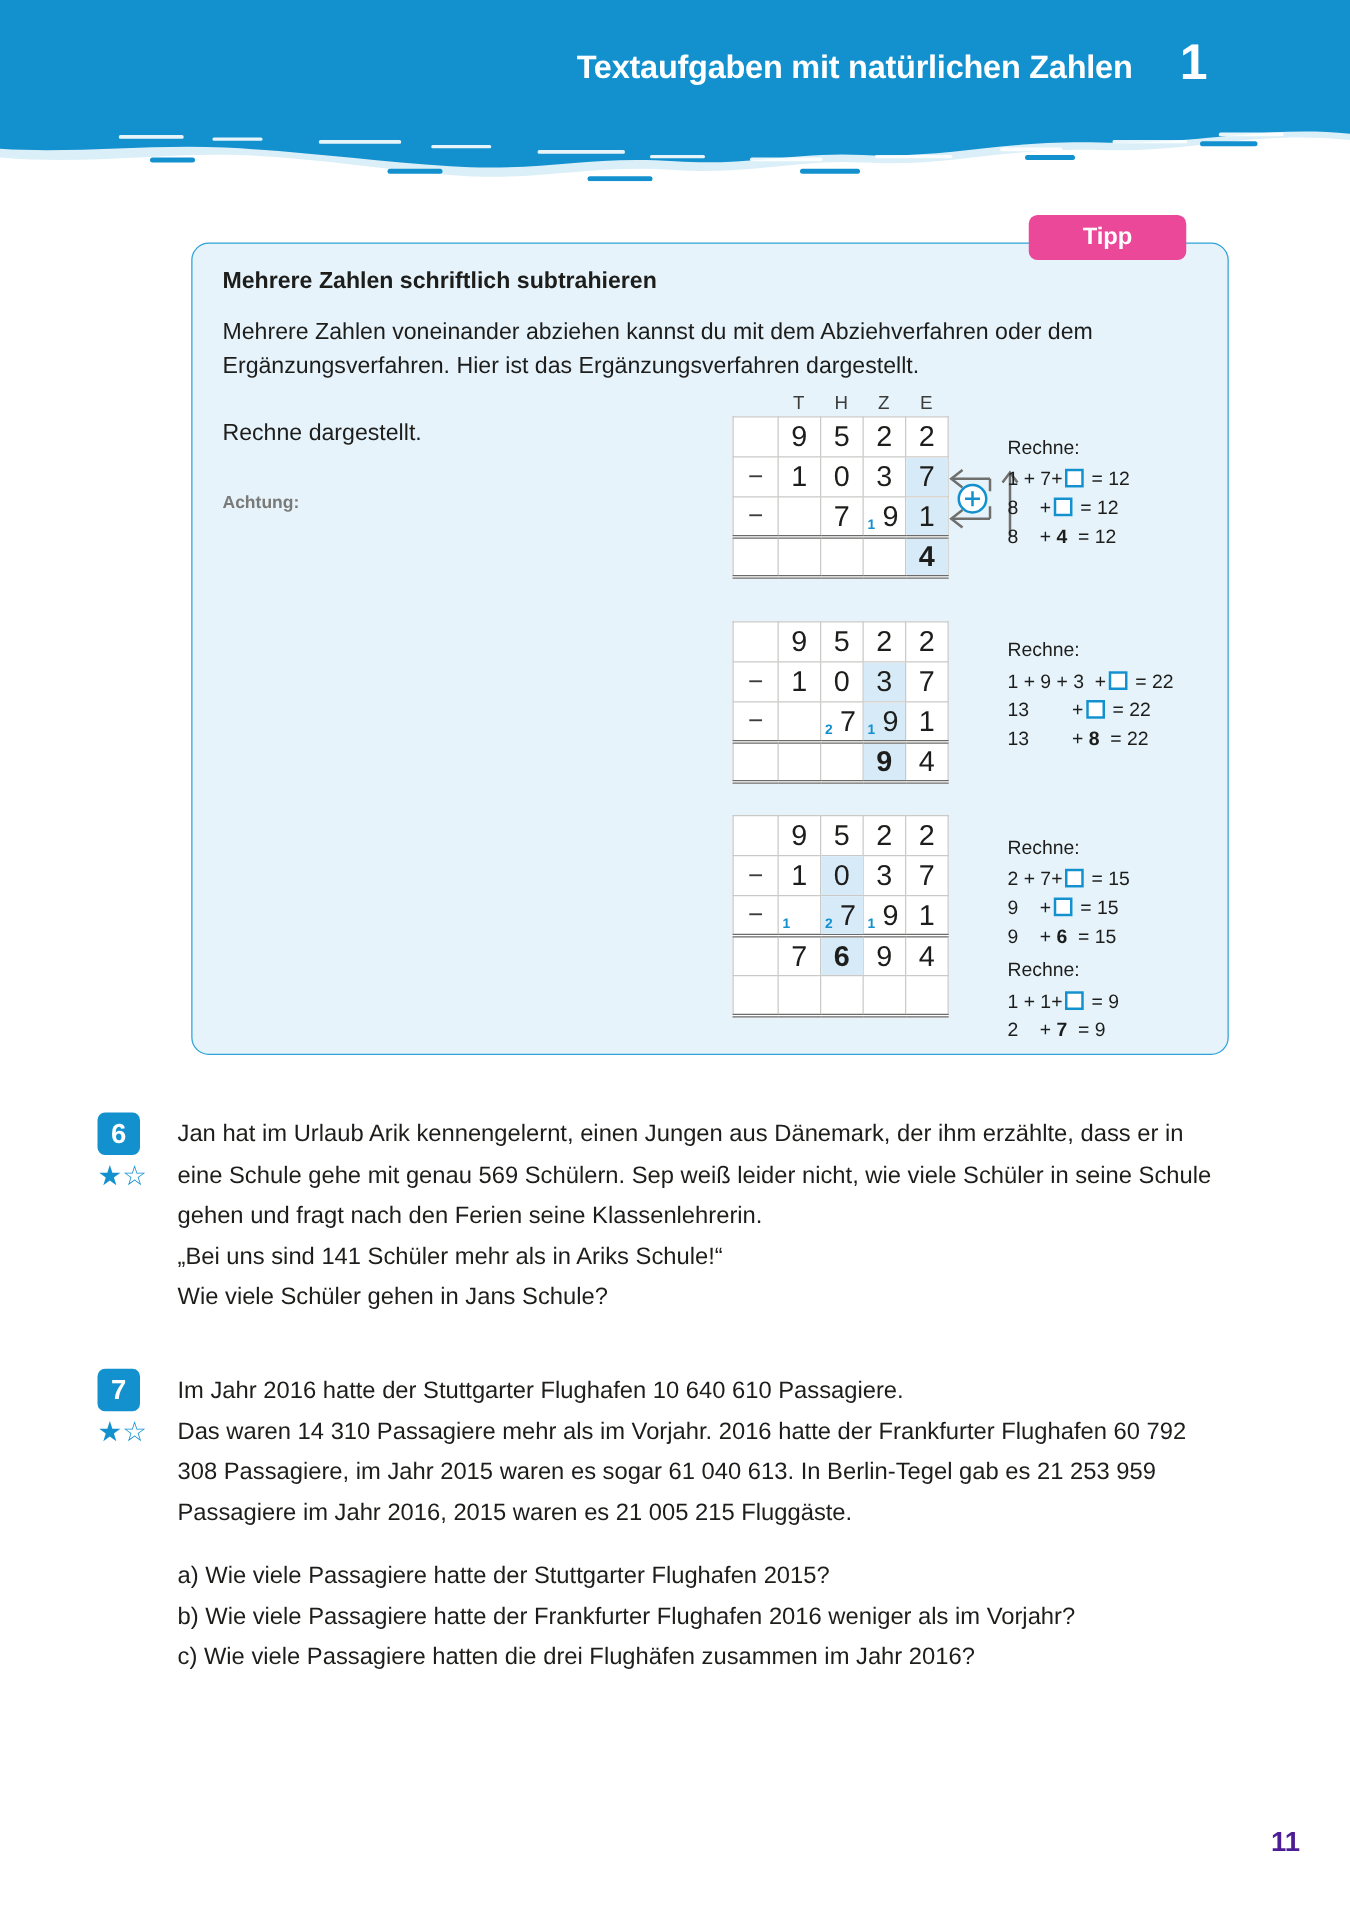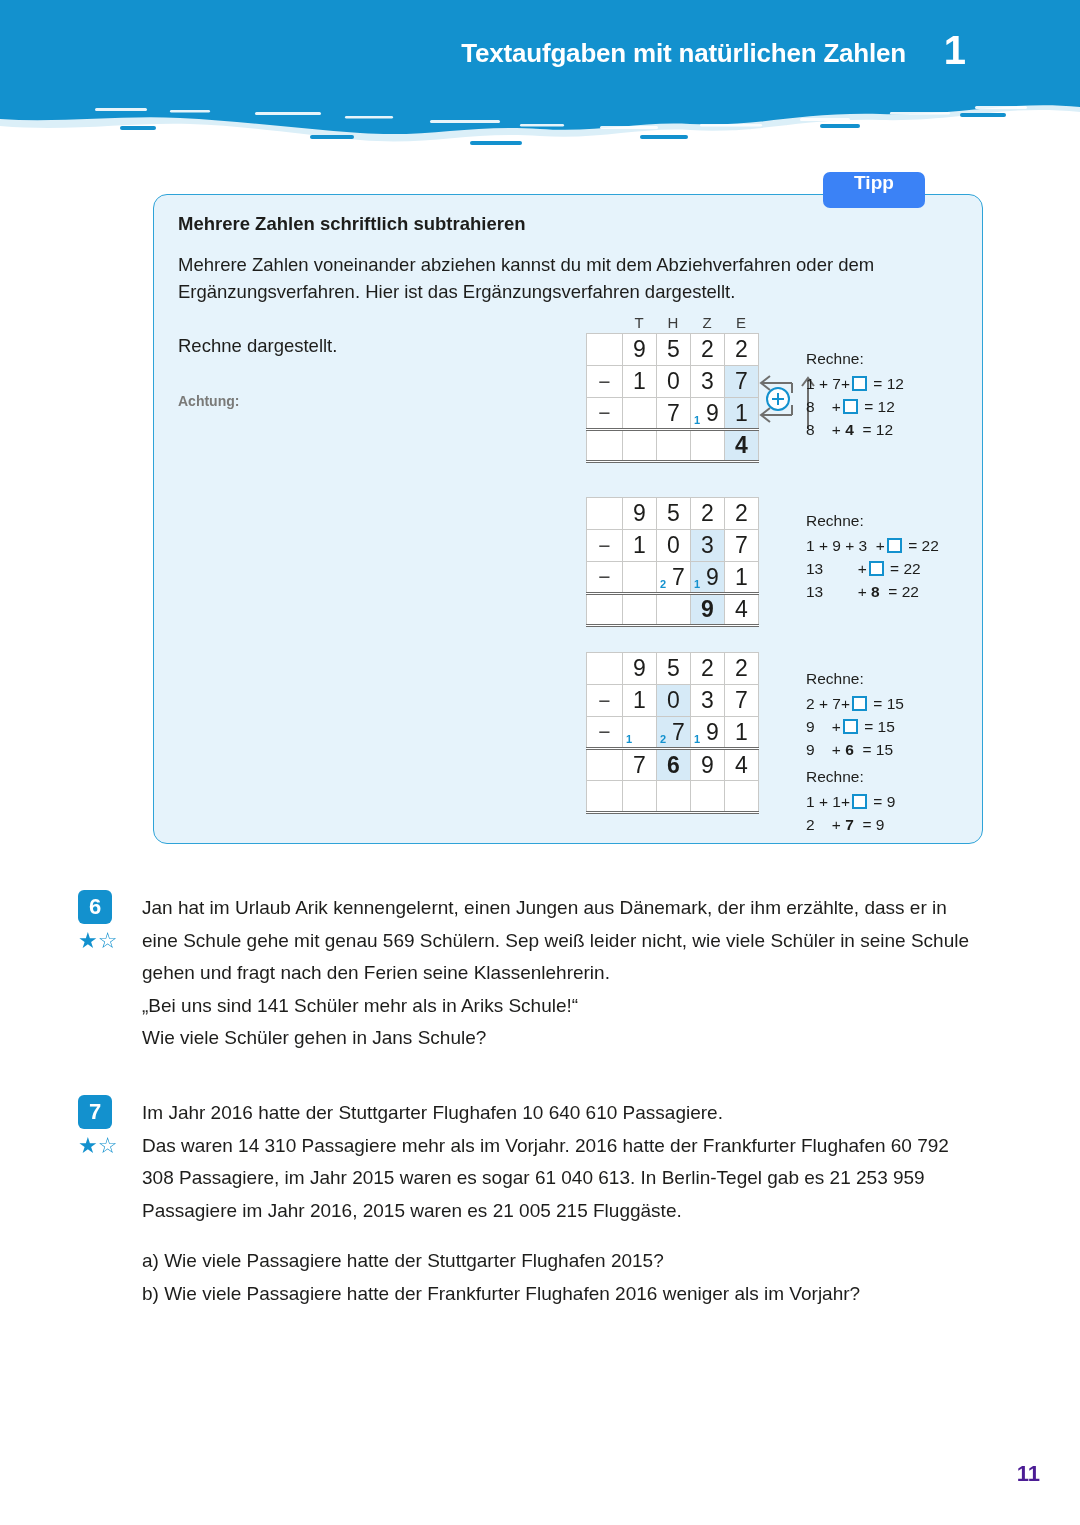--- a/index.html
+++ b/index.html
@@ -23,24 +23,24 @@
   }
   .header-chapter {
     position:absolute; right:34px; top:30px;
     font-size:40px; font-weight:bold; color:#ffffff;
     line-height:1;
   }
 
   
   .tipp-tab {
     position:absolute; left:823px; top:172px;
-    width:102px; height:36px;
-    background:#3b82f6; border-radius:7px;
+    width:126px; height:36px;
+    background:#ec4899; border-radius:7px;
     color:#fff; font-size:19px; font-weight:600;
-    display:flex; align-items:flex-start; justify-content:center;
+    display:flex; align-items:center; justify-content:center;
     z-index:3;
   }
   .tipp-box {
     position:absolute; left:142px; top:194px;
     width:830px; height:650px;
     background:#e6f3fb;
     border:1.6px solid #2ea3d8;
     border-radius:14px;
     z-index:2;
     margin-left:11px;
@@ -377,17 +377,18 @@
     <div class="ex-badge" style="left:78px; top:0;">
       <span>7</span>
     </div>
     <div class="ex-stars" style="left:78px; top:40px;"><span>★</span><span>☆</span></div>
     <div class="ex-body" style="left:142px; top:2px; width:830px;">
       <p>Im Jahr 2016 hatte der Stuttgarter Flughafen 10 640 610 Passagiere.</p>
       <p>Das waren 14 310 Passagiere mehr als im Vorjahr. 2016 hatte der Frankfurter Flughafen 60 792 308 Passagiere, im Jahr 2015 waren es sogar 61 040 613. In Berlin-Tegel gab es 21 253 959 Passagiere im Jahr 2016, 2015 waren es 21 005 215 Fluggäste.</p>
       <div class="ex-sub">
         <p>a) Wie viele Passagiere hatte der Stuttgarter Flughafen 2015?</p>
         <p>b) Wie viele Passagiere hatte der Frankfurter Flughafen 2016 weniger als im Vorjahr?</p>
+        <p>c) Wie viele Passagiere hatten die drei Flughäfen zusammen im Jahr 2016?</p>
       </div>
     </div>
   </div>
 
 <div class="page-num">11</div>
 
 </body></html>

